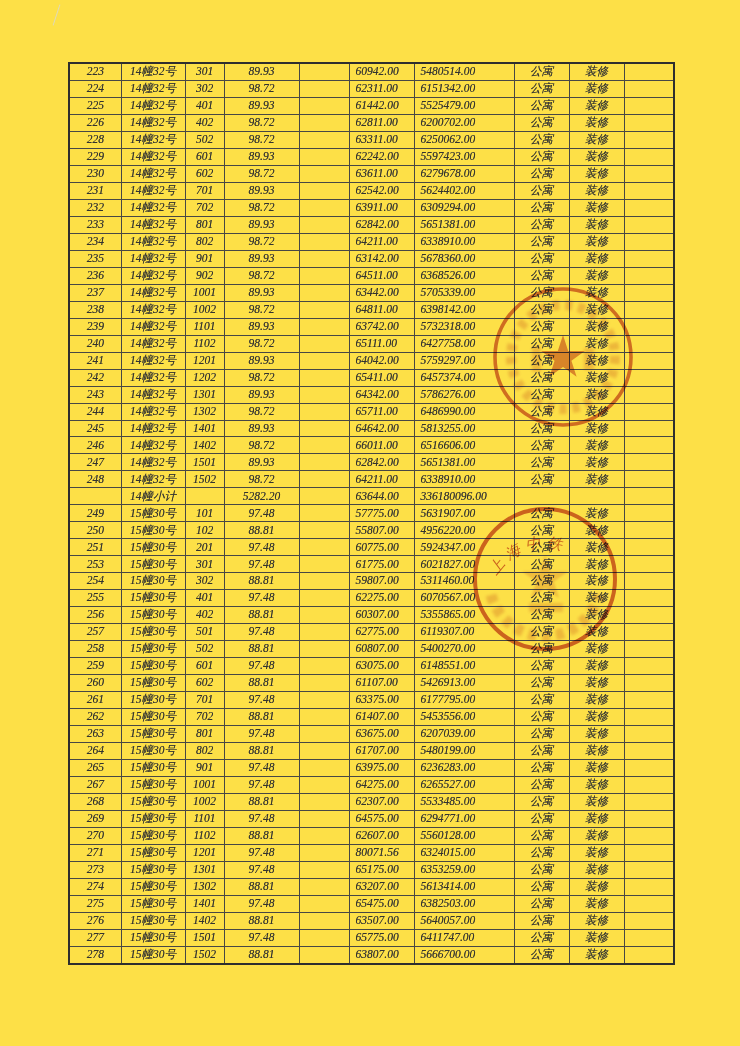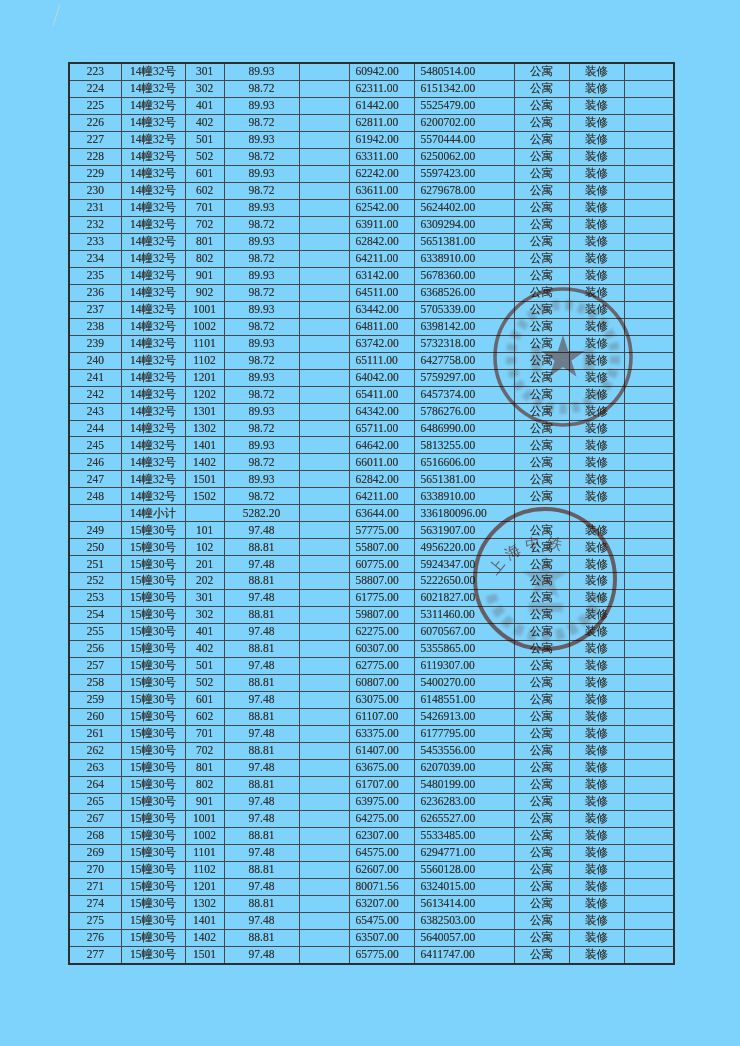--- a/index.html
+++ b/index.html
@@ -1,22 +1,23 @@
 <!DOCTYPE html>
 <html><head>
 <meta charset="utf-8">
 <style>
   html,body { margin:0; padding:0; background:#e9e9e7; }
   .page {
     position:relative;
     width:740px; height:1046px;
     margin:0 auto;
-    background:#7dd3fc;
+    background:#fde047;
     overflow:hidden;
     font-family:"Liberation Serif","DejaVu Serif",serif;
+    font-style:italic;
   }
   
   .scratch {
     position:absolute; left:56px; top:4px; width:1px; height:22px;
     background:#d7d7d4; transform:rotate(18deg); opacity:.8;
   }
   table.price-table {
     position:absolute; left:68px; top:62px;
     width:605px; height:903px;
     border-collapse:collapse; table-layout:fixed;
@@ -108,32 +109,20 @@
           <td>402</td>
           <td>98.72</td>
           <td></td>
           <td class="num">62811.00</td>
           <td class="num">6200702.00</td>
           <td>公寓</td>
           <td>装修</td>
           <td></td>
         </tr>
         <tr>
-          <td>227</td>
-          <td>14幢32号</td>
-          <td>501</td>
-          <td>89.93</td>
-          <td></td>
-          <td class="num">61942.00</td>
-          <td class="num">5570444.00</td>
-          <td>公寓</td>
-          <td>装修</td>
-          <td></td>
-        </tr>
-        <tr>
           <td>228</td>
           <td>14幢32号</td>
           <td>502</td>
           <td>98.72</td>
           <td></td>
           <td class="num">63311.00</td>
           <td class="num">6250062.00</td>
           <td>公寓</td>
           <td>装修</td>
           <td></td>
@@ -420,32 +409,20 @@
           <td>201</td>
           <td>97.48</td>
           <td></td>
           <td class="num">60775.00</td>
           <td class="num">5924347.00</td>
           <td>公寓</td>
           <td>装修</td>
           <td></td>
         </tr>
         <tr>
-          <td>252</td>
-          <td>15幢30号</td>
-          <td>202</td>
-          <td>88.81</td>
-          <td></td>
-          <td class="num">58807.00</td>
-          <td class="num">5222650.00</td>
-          <td>公寓</td>
-          <td>装修</td>
-          <td></td>
-        </tr>
-        <tr>
           <td>253</td>
           <td>15幢30号</td>
           <td>301</td>
           <td>97.48</td>
           <td></td>
           <td class="num">61775.00</td>
           <td class="num">6021827.00</td>
           <td>公寓</td>
           <td>装修</td>
           <td></td>
@@ -648,20 +625,32 @@
           <td>1201</td>
           <td>97.48</td>
           <td></td>
           <td class="num">80071.56</td>
           <td class="num">6324015.00</td>
           <td>公寓</td>
           <td>装修</td>
           <td></td>
         </tr>
         <tr>
+          <td>273</td>
+          <td>15幢30号</td>
+          <td>1301</td>
+          <td>97.48</td>
+          <td></td>
+          <td class="num">65175.00</td>
+          <td class="num">6353259.00</td>
+          <td>公寓</td>
+          <td>装修</td>
+          <td></td>
+        </tr>
+        <tr>
           <td>274</td>
           <td>15幢30号</td>
           <td>1302</td>
           <td>88.81</td>
           <td></td>
           <td class="num">63207.00</td>
           <td class="num">5613414.00</td>
           <td>公寓</td>
           <td>装修</td>
           <td></td>
@@ -691,20 +680,32 @@
           <td></td>
         </tr>
         <tr>
           <td>277</td>
           <td>15幢30号</td>
           <td>1501</td>
           <td>97.48</td>
           <td></td>
           <td class="num">65775.00</td>
           <td class="num">6411747.00</td>
+          <td>公寓</td>
+          <td>装修</td>
+          <td></td>
+        </tr>
+        <tr>
+          <td>278</td>
+          <td>15幢30号</td>
+          <td>1502</td>
+          <td>88.81</td>
+          <td></td>
+          <td class="num">63807.00</td>
+          <td class="num">5666700.00</td>
           <td>公寓</td>
           <td>装修</td>
           <td></td>
         </tr>
       </tbody>
   </table>
 
   <svg class="seal seal-blur" style="left:488px; top:282px;" width="150" height="150" viewBox="0 0 150 150">
     <g opacity="0.72">
       <circle cx="75" cy="75" r="68" fill="none" stroke="#bf4a3c" stroke-width="3.6"></circle>

